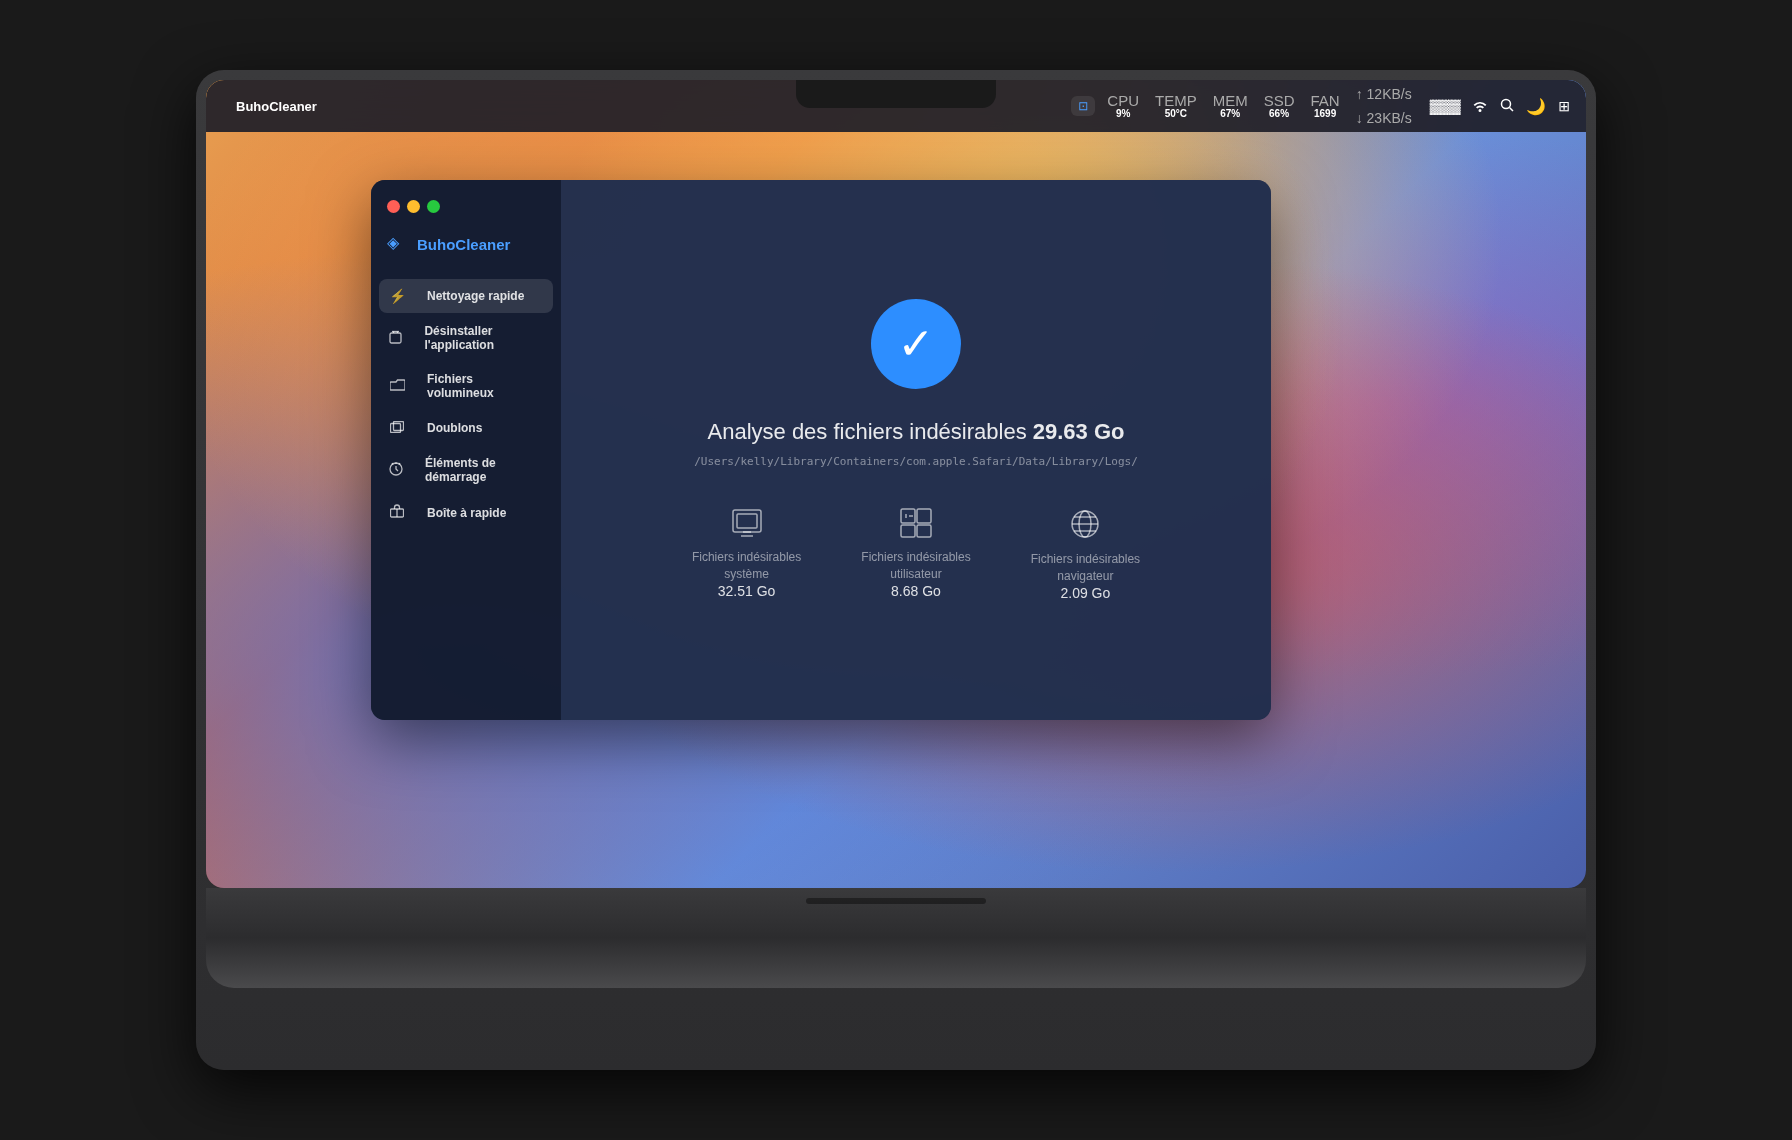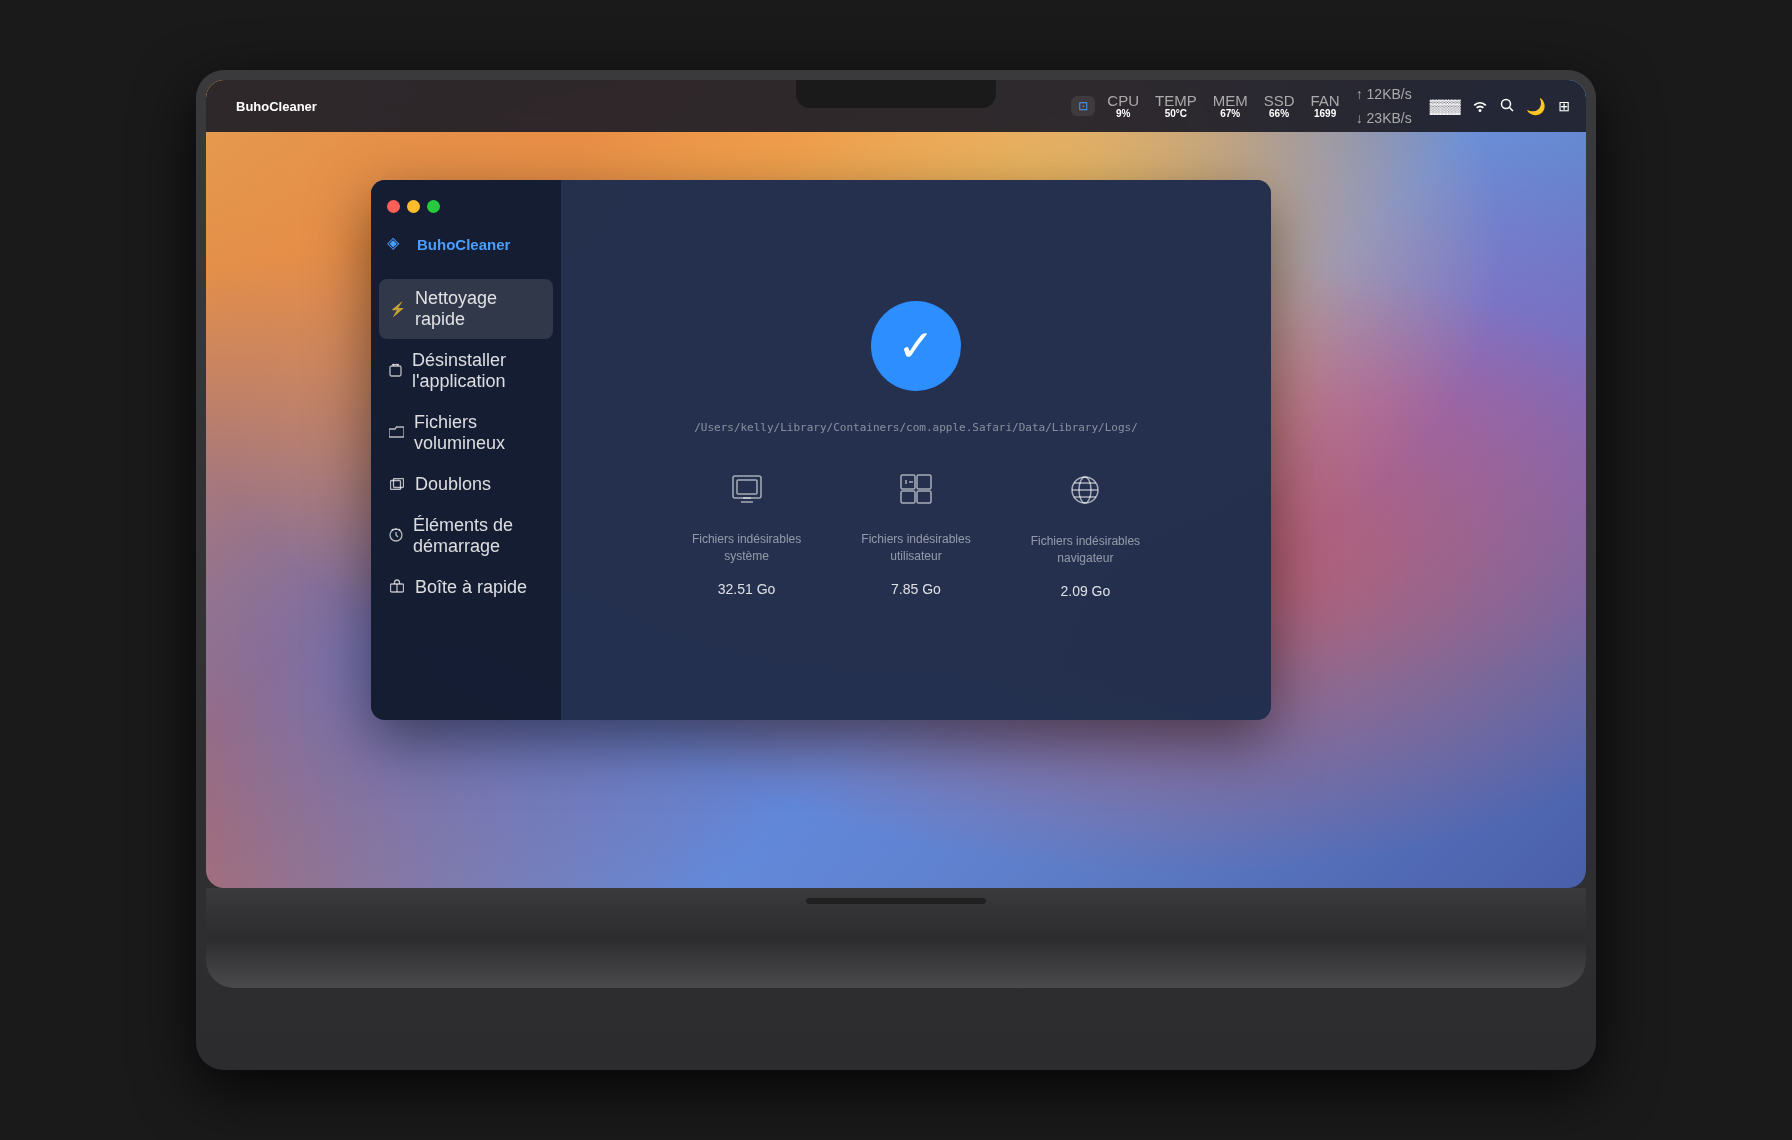--- a/index.html
+++ b/index.html
@@ -230,23 +230,24 @@
     }
 
     .nav-icon {
       font-size: 14px;
       color: rgba(255,255,255,0.7);
       width: 16px;
       text-align: center;
     }
 
     .nav-label {
-      font-size: 18px;
+      font-size: 12px;
       color: rgba(255,255,255,0.85);
-      font-weight: 400;
+      font-weight: 700;
+      margin-left: 12px;
     }
 
     
     .main-content {
       flex: 1;
       display: flex;
       flex-direction: column;
       align-items: center;
       justify-content: center;
       padding: 30px 40px;
@@ -295,21 +296,21 @@
     .stats-row {
       display: flex;
       gap: 60px;
       align-items: flex-start;
     }
 
     .stat-item {
       display: flex;
       flex-direction: column;
       align-items: center;
-      gap: 16px;
+      gap: 0;
     }
 
     .stat-icon {
       font-size: 28px;
       color: rgba(255,255,255,0.6);
       margin-bottom: 4px;
     }
 
     .stat-label {
       font-size: 12px;
@@ -489,20 +490,23 @@
             <span class="nav-label">Boîte à rapide</span>
           </div>
         </nav>
       </div>
 
       <div class="main-content">
         <div class="check-circle">
           <span class="check-icon">✓</span>
         </div>
 
+        <div class="analysis-title">
+          <span>Analyse des fichiers indésirables </span><strong>29.63 Go</strong>
+        </div>
 
         <div class="analysis-path">/Users/kelly/Library/Containers/com.apple.Safari/Data/Library/Logs/</div>
 
         <div class="stats-row">
 
           <div class="stat-item">
             <span class="stat-icon">
               <svg width="32" height="30" viewBox="0 0 32 30" fill="none" stroke="rgba(255,255,255,0.6)" stroke-width="1.5">
                 <rect x="2" y="2" width="28" height="22" rx="2"></rect>
                 <rect x="6" y="6" width="20" height="14" rx="1"></rect>
@@ -519,21 +523,21 @@
               <svg width="32" height="30" viewBox="0 0 32 30" fill="none" stroke="rgba(255,255,255,0.6)" stroke-width="1.5">
                 <rect x="1" y="1" width="14" height="14" rx="1.5"></rect>
                 <rect x="17" y="1" width="14" height="14" rx="1.5"></rect>
                 <rect x="1" y="17" width="14" height="12" rx="1.5"></rect>
                 <rect x="17" y="17" width="14" height="12" rx="1.5"></rect>
                 <line x1="6" y1="6" x2="6" y2="10"></line>
                 <line x1="9" y1="8" x2="13" y2="8"></line>
               </svg>
             </span>
             <span class="stat-label">Fichiers indésirables<br>utilisateur</span>
-            <span class="stat-value">7.85 Go</span>
+            <span class="stat-value">8.68 Go</span>
           </div>
 
           <div class="stat-item">
             <span class="stat-icon">
               <svg width="32" height="32" viewBox="0 0 32 32" fill="none" stroke="rgba(255,255,255,0.6)" stroke-width="1.5">
                 <circle cx="16" cy="16" r="13"></circle>
                 <ellipse cx="16" cy="16" rx="6" ry="13"></ellipse>
                 <line x1="3" y1="16" x2="29" y2="16"></line>
                 <line x1="5" y1="9" x2="27" y2="9"></line>
                 <line x1="5" y1="23" x2="27" y2="23"></line>

